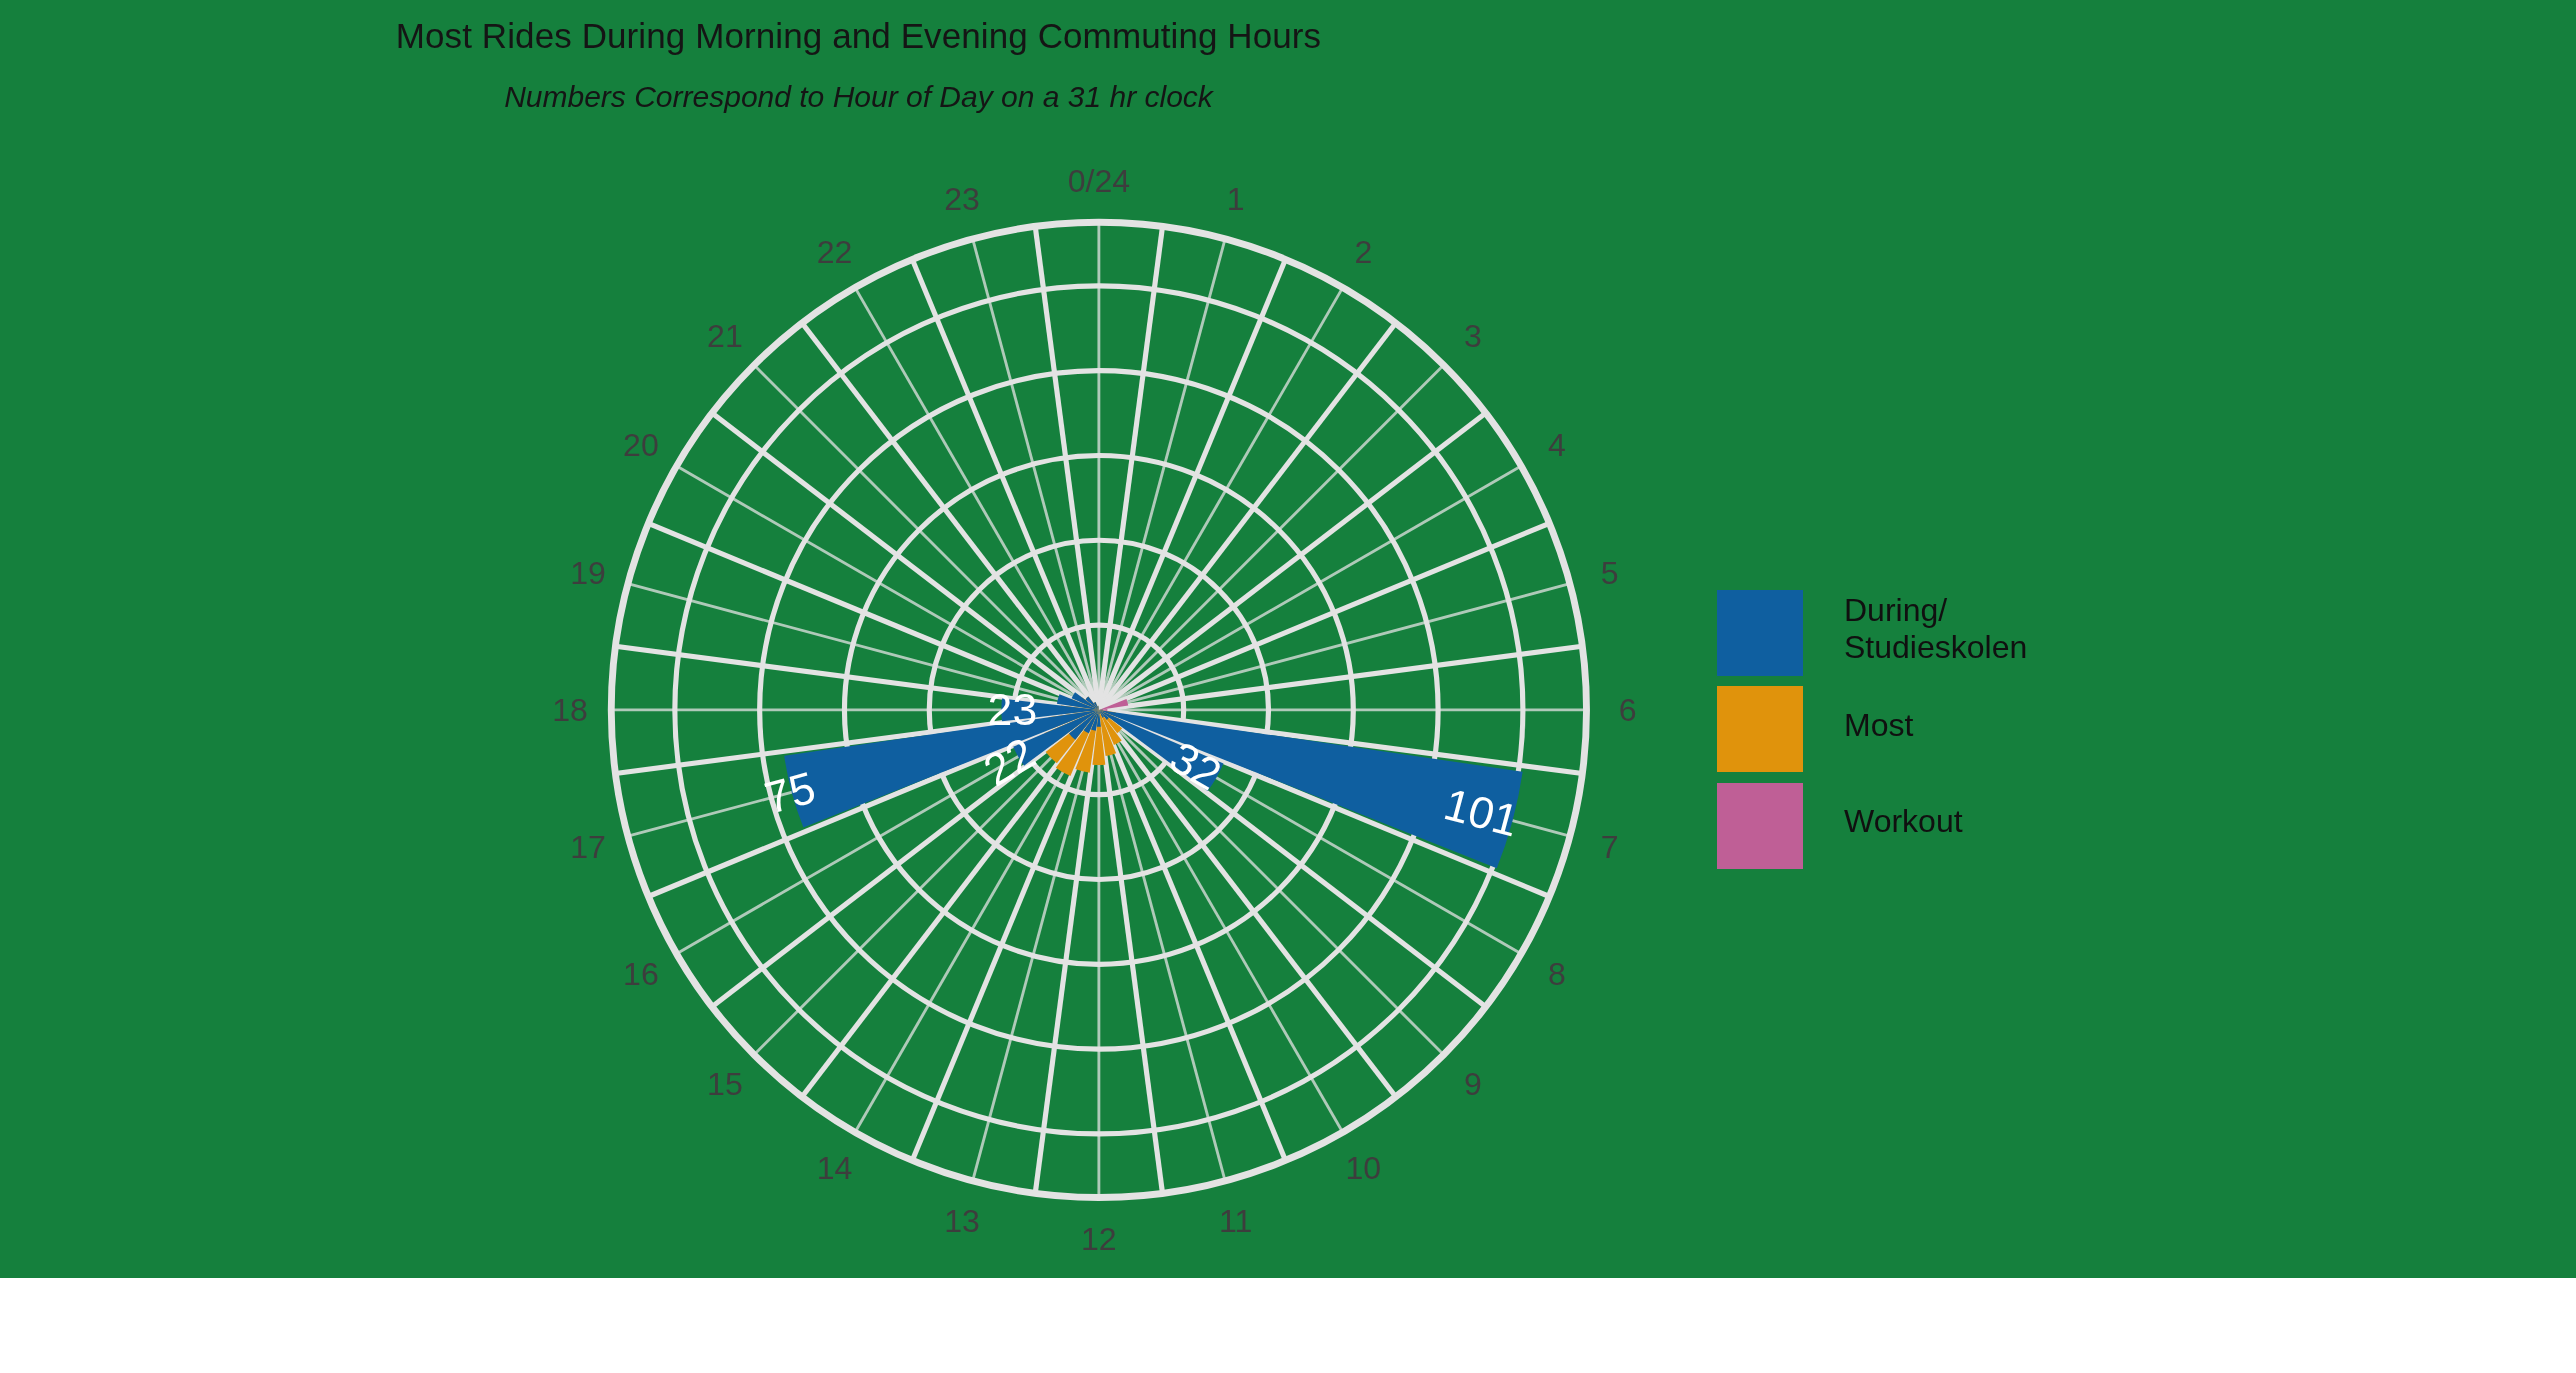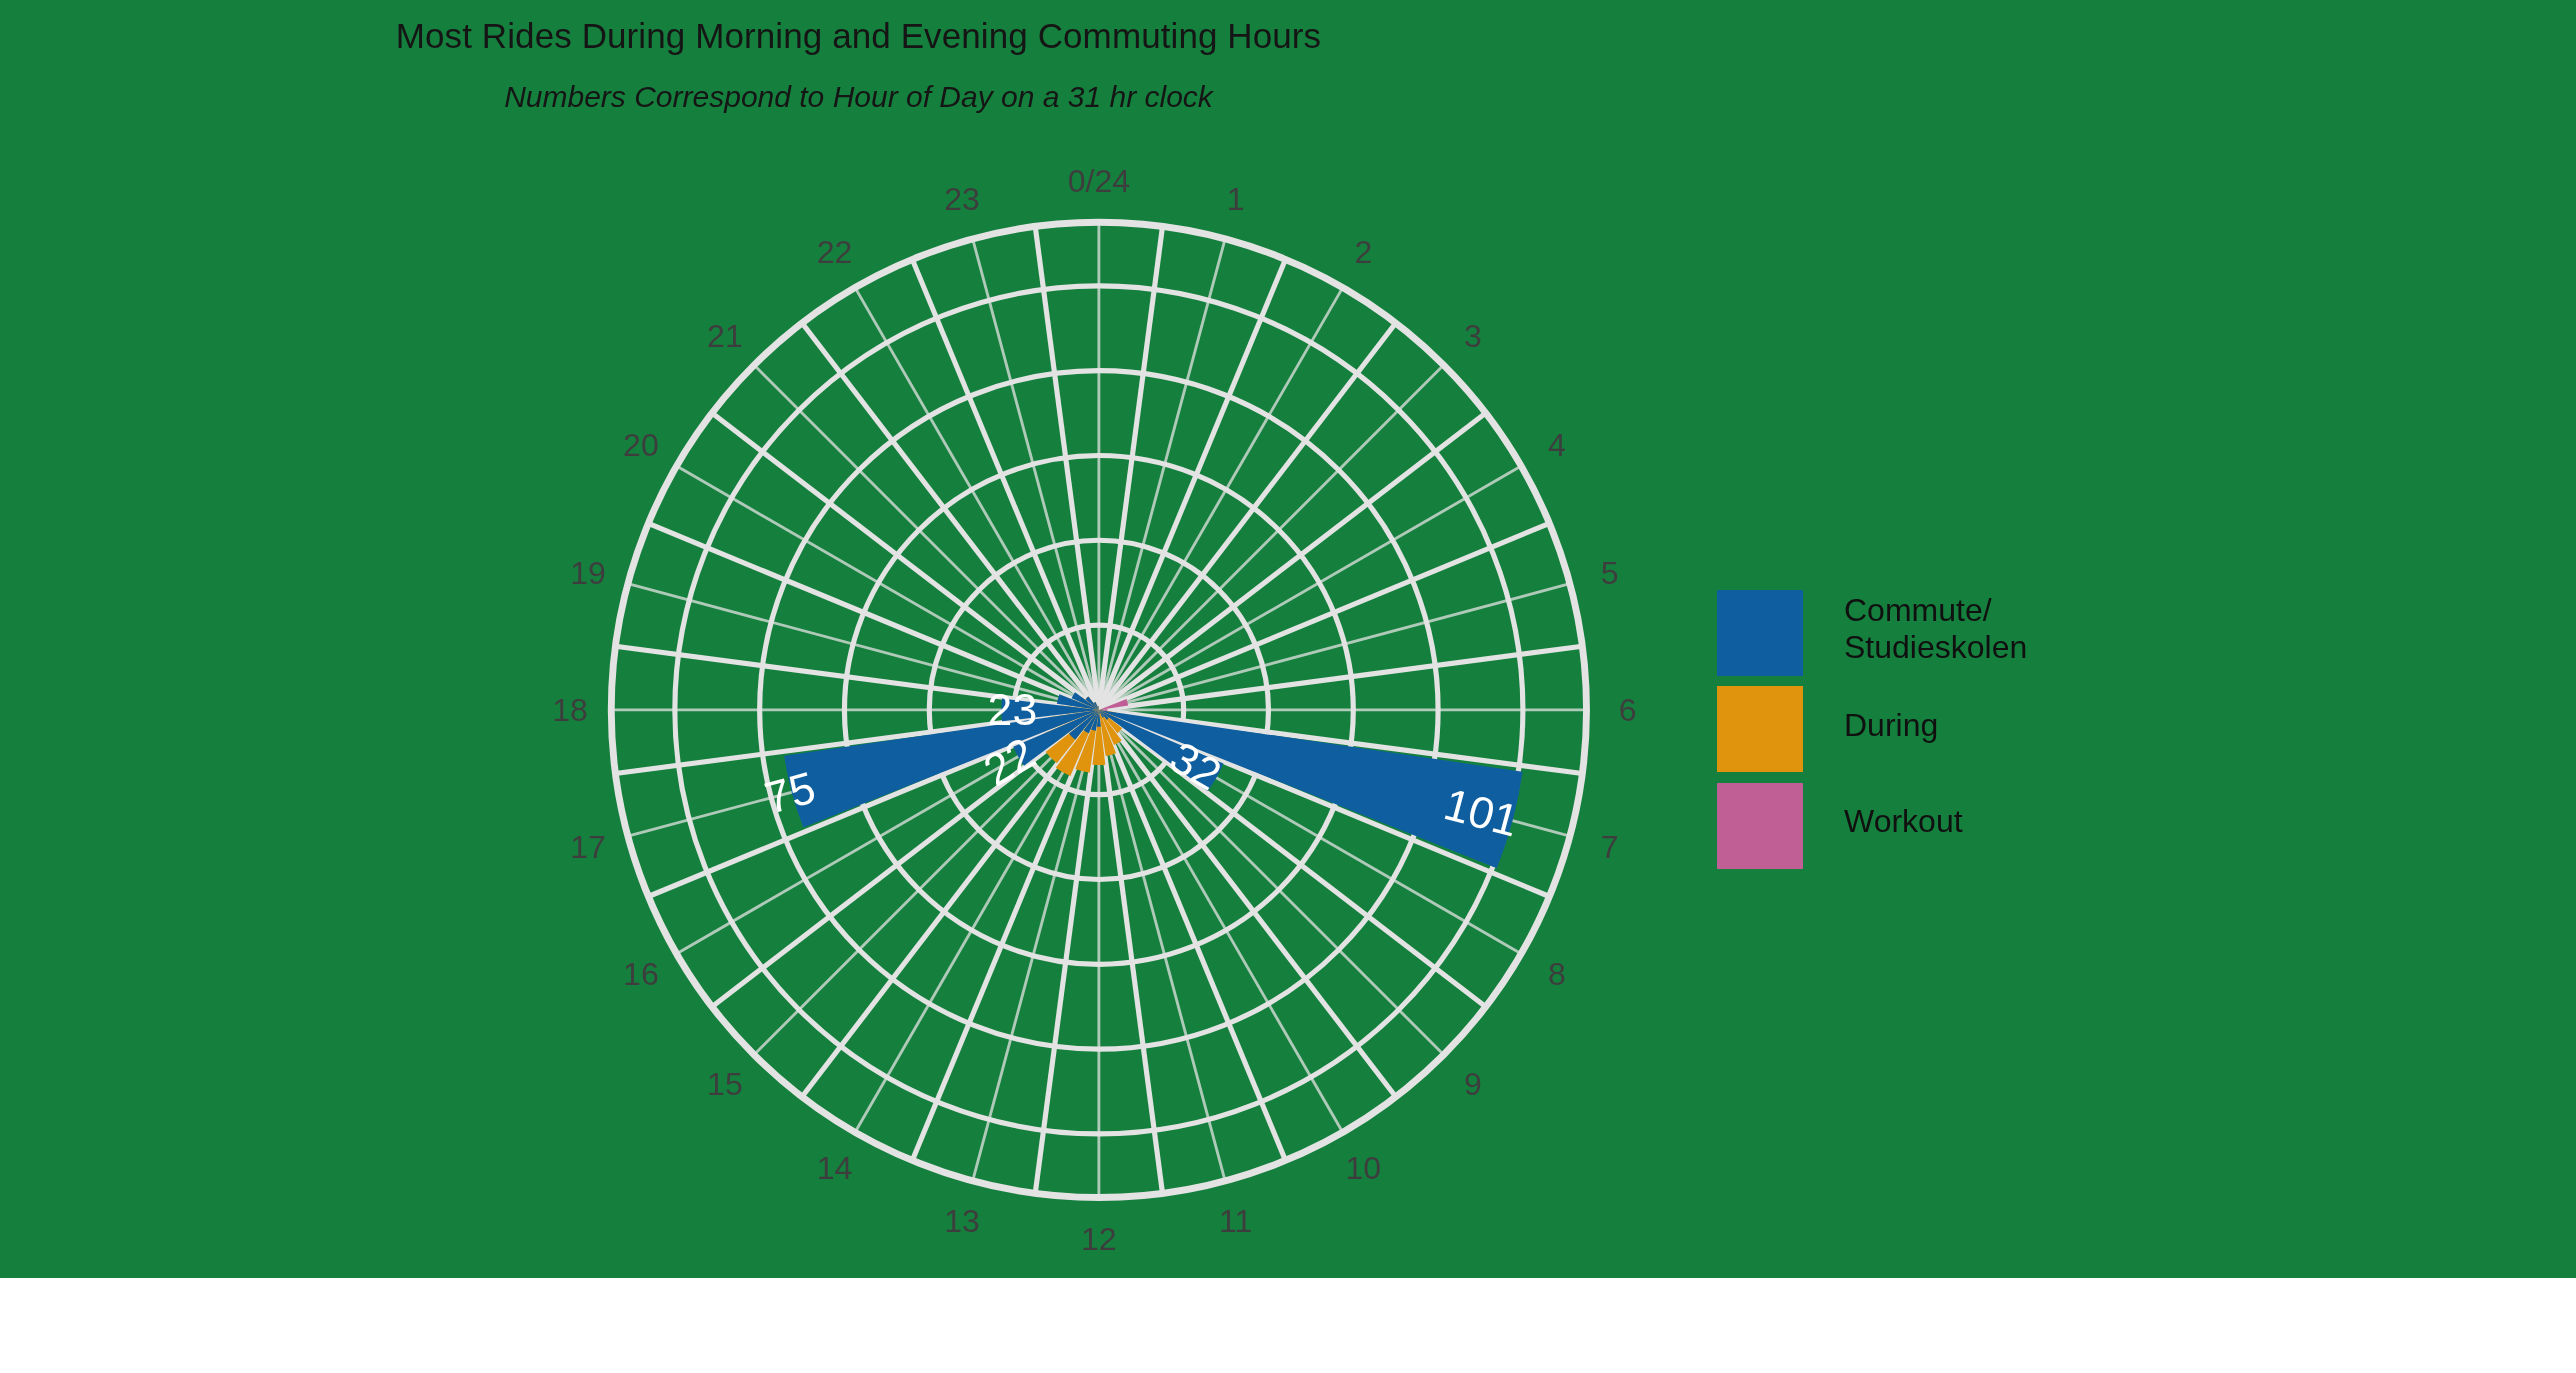--- a/index.html
+++ b/index.html
@@ -168,26 +168,26 @@
           <text x="1266.6333341836298" y="586.6333341836302" fill="#3D3D3D" font-family="&quot;Liberation Sans&quot;, sans-serif" font-size="56" text-anchor="middle" dominant-baseline="central">21</text>
           <text x="1457.9999999999995" y="439.7925269031789" fill="#3D3D3D" font-family="&quot;Liberation Sans&quot;, sans-serif" font-size="56" text-anchor="middle" dominant-baseline="central">22</text>
           <text x="1680.851202325271" y="347.4845365089009" fill="#3D3D3D" font-family="&quot;Liberation Sans&quot;, sans-serif" font-size="56" text-anchor="middle" dominant-baseline="central">23</text>
         </g>
     </svg>
   </div>
 
   <div id="legend">
     <div class="lg-row r1">
       <div class="lg-swatch" style="background: rgb(15, 95, 160);"></div>
-      <div class="lg-label">Commute/
+      <div class="lg-label">During/
 Studieskolen</div>
     </div>
     <div class="lg-row r2">
       <div class="lg-swatch" style="background: rgb(224, 147, 12);"></div>
-      <div class="lg-label">During</div>
+      <div class="lg-label">Most</div>
     </div>
     <div class="lg-row r3">
       <div class="lg-swatch" style="background: rgb(191, 95, 150);"></div>
       <div class="lg-label">Workout</div>
     </div>
   </div>
 
 </div>
 
 

